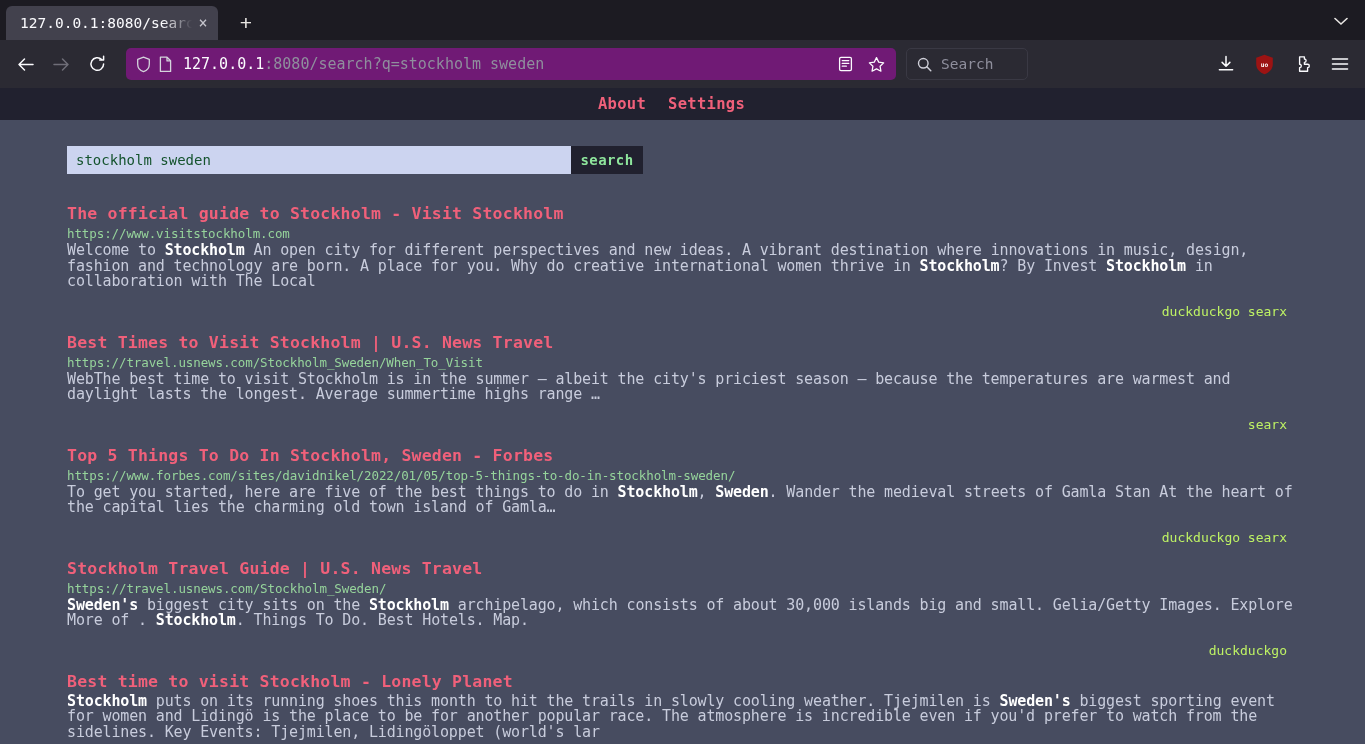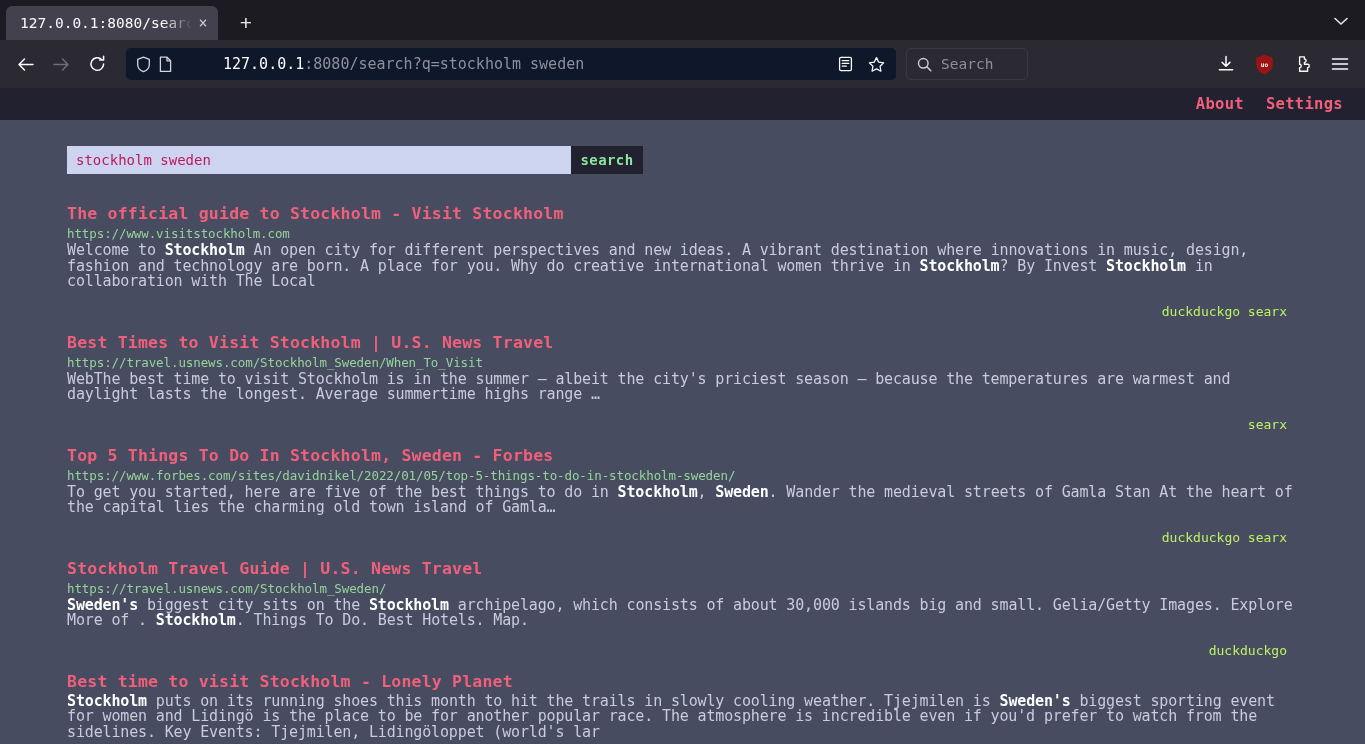--- a/index.html
+++ b/index.html
@@ -70,27 +70,26 @@
     width: 34px; height: 34px; border-radius: 4px;
     display: flex; align-items: center; justify-content: center;
     color: #fbfbfe;
   }
   .nav-btn.disabled { color: #6f6e78; }
   .nav-btn svg { display: block; }
 
   .urlbar {
     flex: 1 1 auto;
     height: 32px;
-    background: #0f172a;
+    background: #701a75;
     border-radius: 5px;
     display: flex; align-items: center;
     margin: 0 8px 0 10px;
     padding: 0 6px 0 10px;
     max-width: 770px;
-    gap: 40px;
   }
   .url-icons { display: flex; align-items: center; gap: 8px; flex: 0 0 auto; }
   .url-text {
     flex: 1 1 auto;
     color: #8f8f9d;
     font-size: 15px;
     margin-left: 11px;
     white-space: nowrap; overflow: hidden;
   }
   .url-text b { color: #fbfbfe; font-weight: 400; }
@@ -114,35 +113,35 @@
     display: flex; align-items: center; justify-content: center;
     position: relative;
   }
 
   
   .page { flex: 1 1 auto; background: #474c60; overflow: hidden; position: relative; }
 
   .site-header {
     height: 32px;
     background: #21212f;
-    display: flex; align-items: center; justify-content: flex-end;
+    display: flex; align-items: center; justify-content: center;
     gap: 22px; padding-right: 22px;
   }
   .site-header a {
     color: #f0607a; font-size: 15.5px; font-weight: 700;
     letter-spacing: 0.3px; text-decoration: none;
   }
 
   .searchform {
     margin: 26px 0 0 67px;
     display: flex; width: 576px; height: 28px;
   }
   .q-input {
     flex: 1 1 auto; background: #ccd4f0; border: none;
-    color: #be185d; font-size: 14px;
+    color: #14532d; font-size: 14px;
     font-family: "DejaVu Sans Mono", "Liberation Mono", monospace;
     padding: 0 9px; outline: none; height: 28px;
   }
   .q-submit {
     width: 72px; height: 28px; background: #21212f; border: none;
     color: #8ee59c; font-size: 14px; font-weight: 700;
     font-family: "DejaVu Sans Mono", "Liberation Mono", monospace;
     letter-spacing: 0.4px;
   }
 

